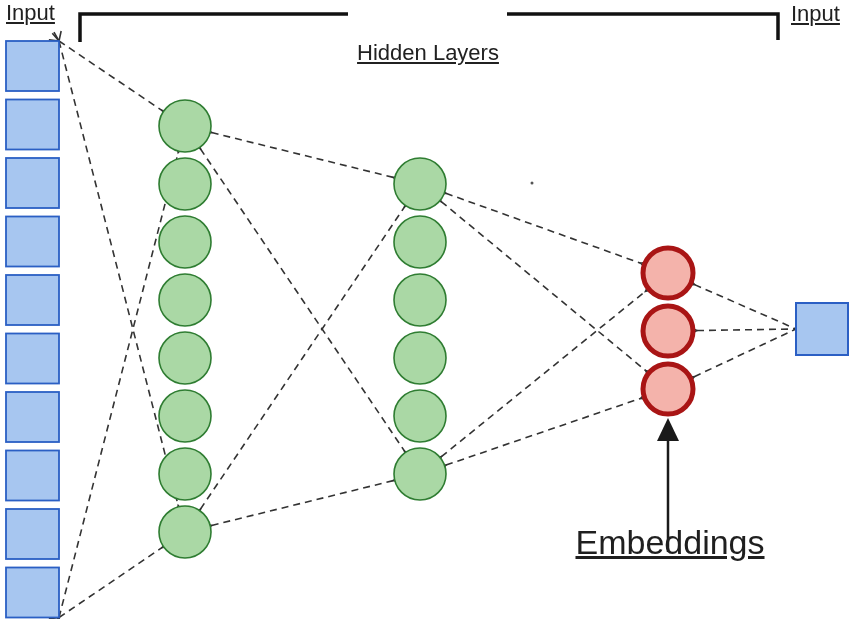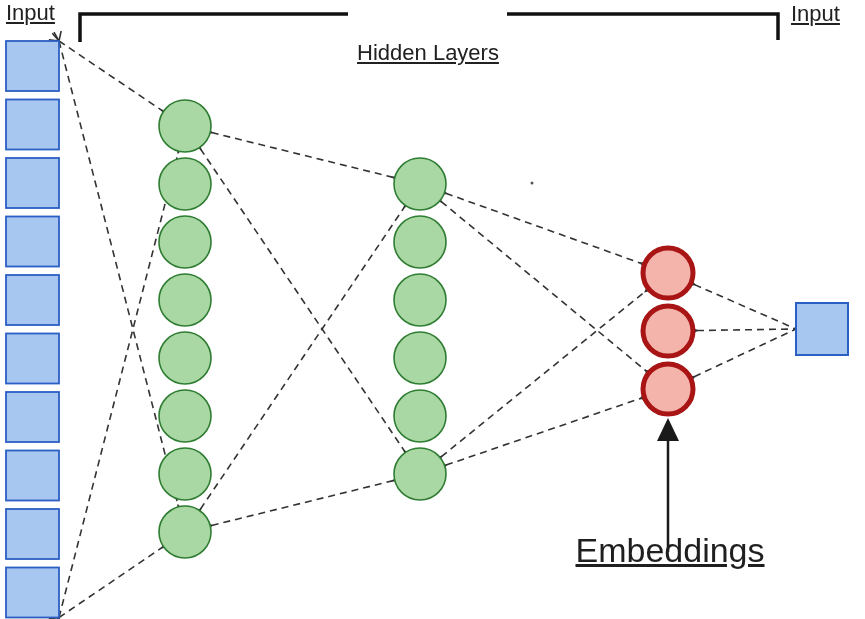--- a/index.html
+++ b/index.html
@@ -8,21 +8,21 @@
     font-family:"Liberation Sans", sans-serif;
   }
   #diagram{position:absolute;left:0;top:0;}
   .lbl{
     position:absolute;color:#212121;font-size:22px;line-height:1.1;
     white-space:nowrap;user-select:none;text-decoration:underline;
   }
   .lbl-input{left:6px;top:1px;}
   .lbl-hidden{left:428px;top:1px;transform:translateX(-50%);margin-top:40px;}
   .lbl-output{left:791px;top:2px;}
-  .lbl-embeddings{left:670px;top:524px;transform:translateX(-50%);font-size:34px;color:#1f1f1f;margin-top:8px;}
+  .lbl-embeddings{left:670px;top:524px;transform:translateX(-50%);font-size:34px;color:#1f1f1f;}
 </style>
 </head>
 <body>
 
 <div class="canvas">
 
   <svg id="diagram" width="865" height="619" viewBox="0 0 865 619">
     <defs>
       <marker id="ah" markerUnits="userSpaceOnUse" markerWidth="16" markerHeight="14" viewBox="-2 -6 14 12" refX="0.5" refY="0" orient="auto-start-reverse">
         <path d="M8.5,-4 L0.5,0 L8.5,4" fill="none" stroke="#333333" stroke-width="1.4"></path>

